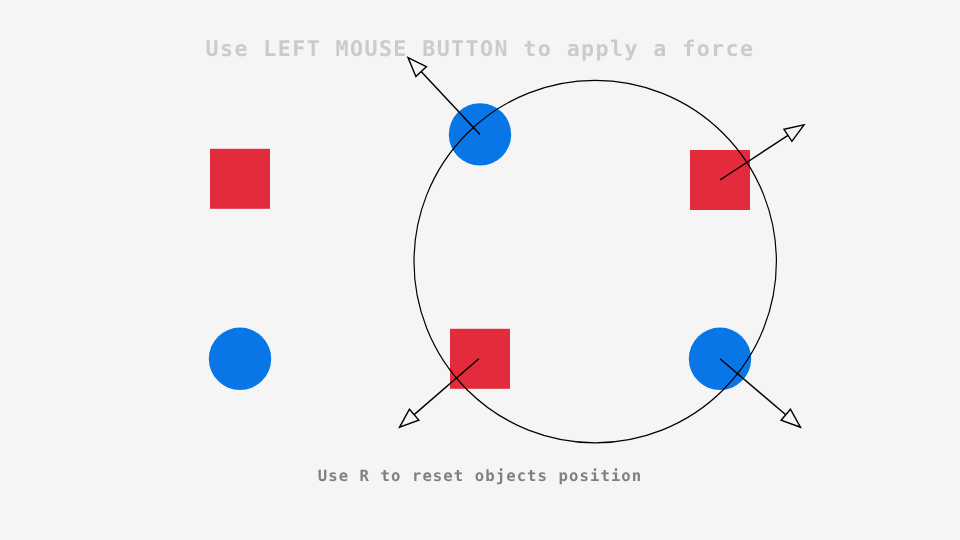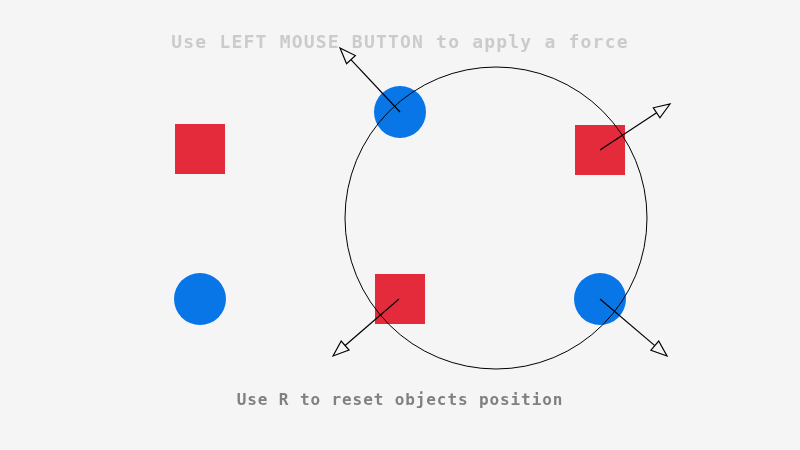--- a/index.html
+++ b/index.html
@@ -24,21 +24,21 @@
     white-space: pre;
     user-select: none;
   }
   .instruction.top {
     top: 31px;
     font-size: 18px;
     letter-spacing: 1.2px;
   }
   .instruction.bottom {
     top: 390px;
-    font-size: 16px;
+    font-size: 13px;
     letter-spacing: 0.9px;
   }
   svg.canvas-overlay {
     position: absolute;
     left: 0;
     top: 0;
     width: 800px;
     height: 450px;
   }
 </style>

